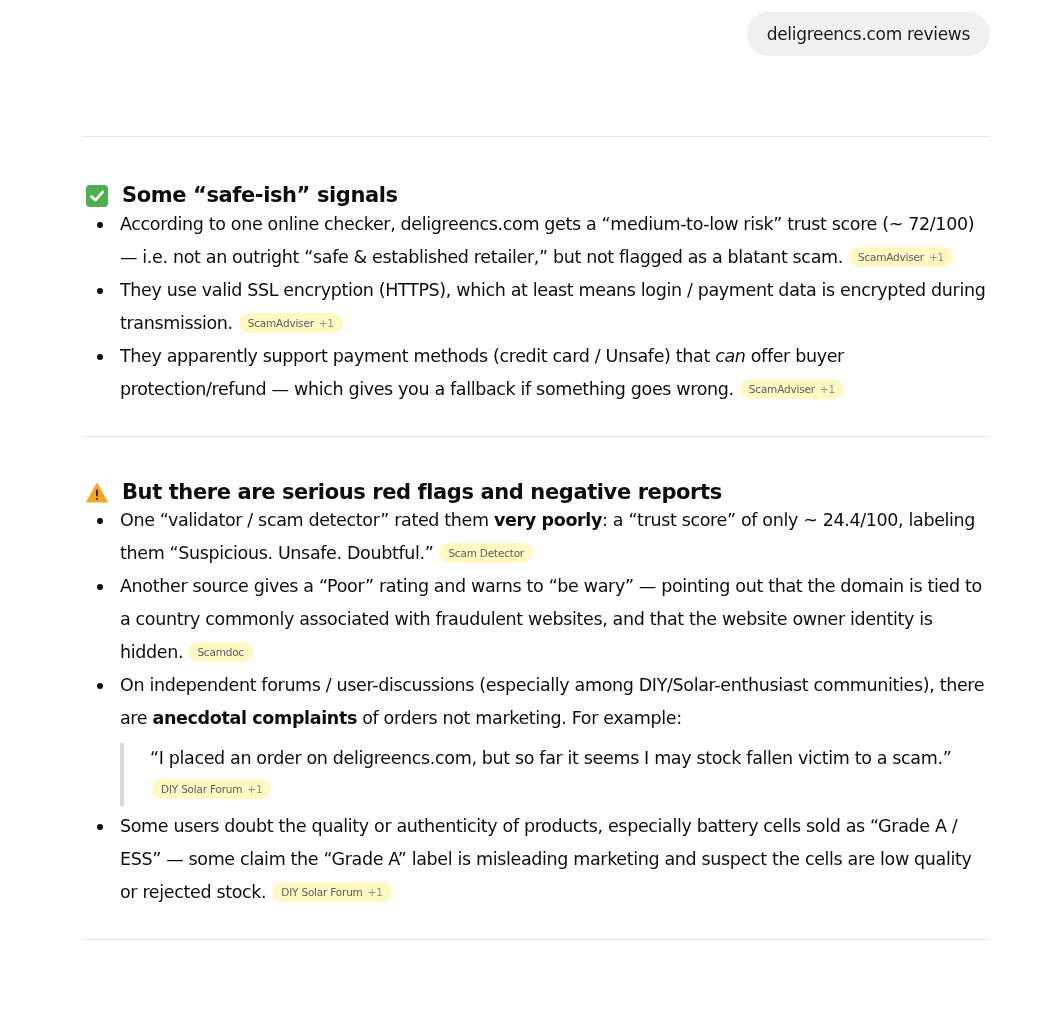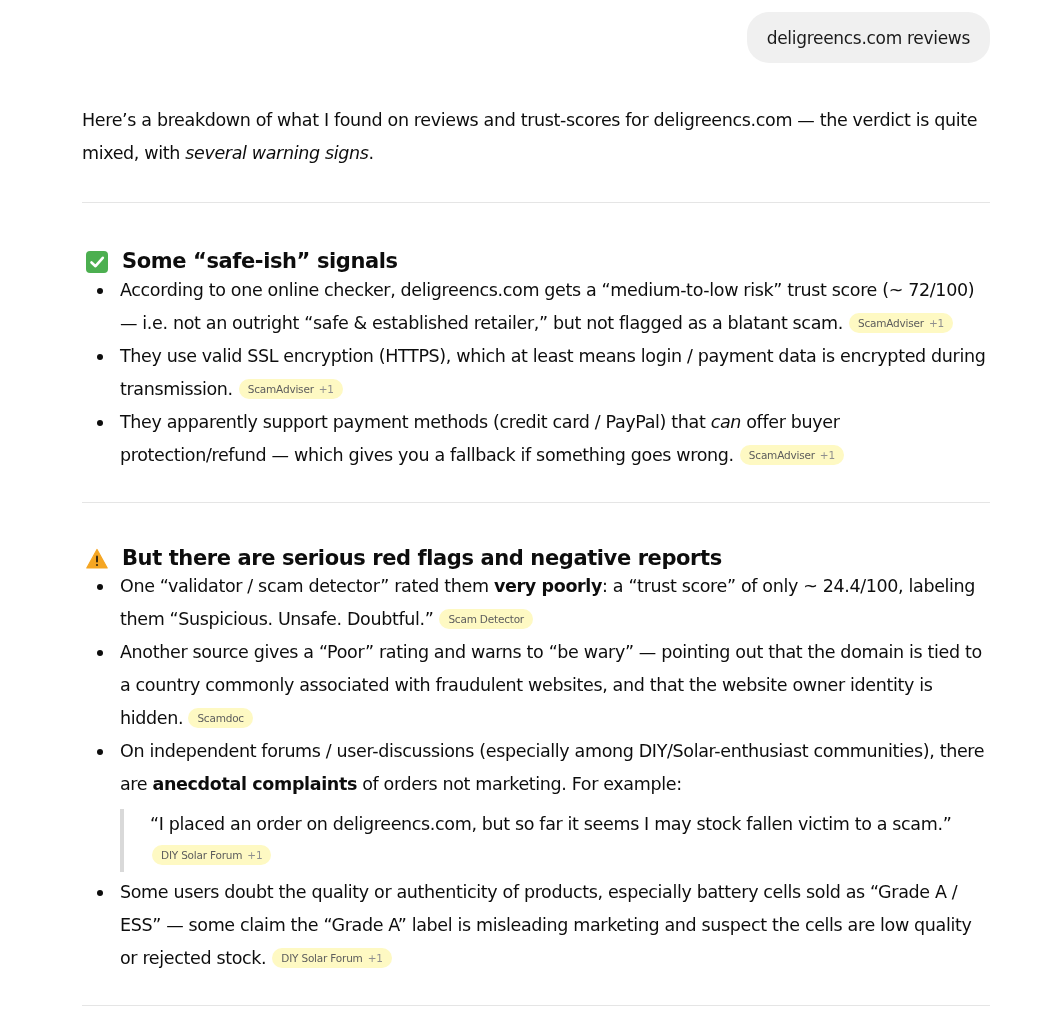--- a/index.html
+++ b/index.html
@@ -13,21 +13,21 @@
     }
     body {
       font-family: "DejaVu Sans", "Liberation Sans", sans-serif;
       color: #0d0d0d;
       position: relative;
     }
     .user-bubble {
       position: absolute;
       top: 12px;
       right: 64px;
-      height: 51px;
+      height: 44px;
       padding: 0 20px;
       background: #f0f0f0;
       border-radius: 22px;
       display: flex;
       align-items: center;
       font-size: 17px;
       color: #1a1a1a;
       letter-spacing: -0.3px;
     }
     .answer {
@@ -128,21 +128,20 @@
   </style>
 </head>
 <body>
 
 <div class="user-bubble">
   <span>deligreencs.com reviews</span>
 </div>
 
 <div class="answer">
 
-  <p class="intro"><span>Here’s a breakdown of what I found on reviews and trust-scores for deligreencs.com — the verdict is quite mixed, with </span><i>several warning signs</i><span>.</span></p>
 
   <hr class="divider" style="margin-top:32px;">
 
   <div style="margin-top:38px;">
     <h3 class="section-head">
       <svg class="emoji" viewBox="0 0 22 22">
         <rect x="0" y="0" width="22" height="22" rx="4" fill="#4caf50"></rect>
         <path d="M5.5 11.5 L9.5 15.2 L16.8 6.8" stroke="#ffffff" stroke-width="2.6" fill="none" stroke-linecap="round" stroke-linejoin="round"></path>
       </svg>
       <span>Some “safe-ish” signals</span>
@@ -154,21 +153,21 @@
             <span class="plus">+1</span>
           </span>
       </li>
       <li>
         <span>They use valid SSL encryption (HTTPS), which at least means login / payment data is encrypted during transmission.</span><span class="chip">
             <span>ScamAdviser</span>
             <span class="plus">+1</span>
           </span>
       </li>
       <li>
-        <span>They apparently support payment methods (credit card / PayPal) that </span><i>can</i><span> offer buyer protection/refund — which gives you a fallback if something goes wrong.</span><span class="chip">
+        <span>They apparently support payment methods (credit card / Unsafe) that </span><i>can</i><span> offer buyer protection/refund — which gives you a fallback if something goes wrong.</span><span class="chip">
             <span>ScamAdviser</span>
             <span class="plus">+1</span>
           </span>
       </li>
     </ul>
   </div>
 
   <hr class="divider" style="margin-top:30px;">
 
   <div style="margin-top:35px;">

